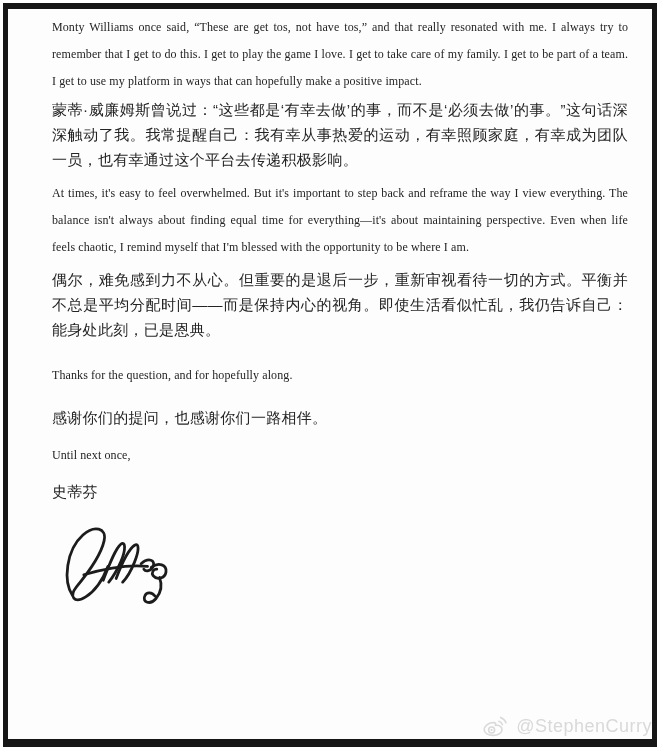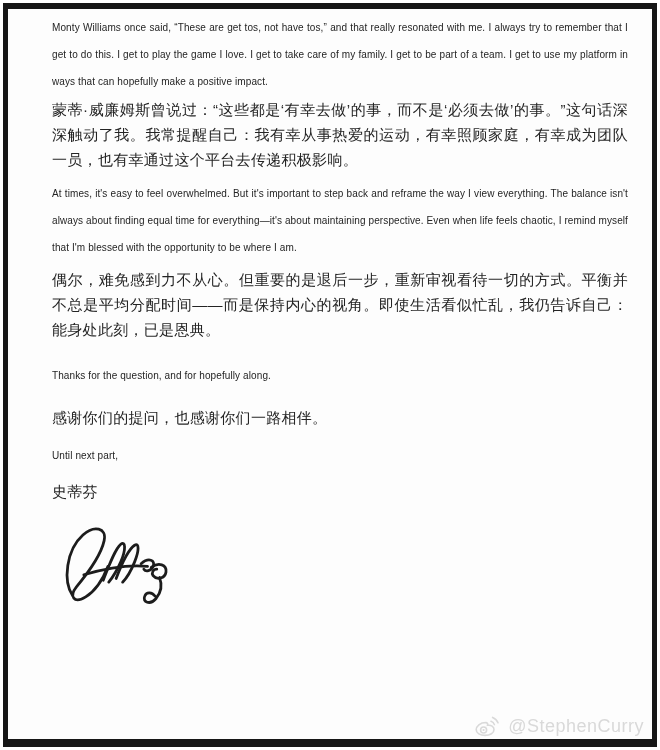--- a/index.html
+++ b/index.html
@@ -23,23 +23,24 @@
     border-bottom-width: 8px;
     background: #fdfdfd;
     overflow: hidden;
   }
   .content {
     padding: 5px 24px 0 44px;
     color: #242424;
   }
   p { margin: 0; text-align: justify; }
   p.en {
-    font-size: 10px;
+    font-size: 12px;
     line-height: 27px;
     letter-spacing: 0.1px;
+    font-family: Liberation Serif, serif;
   }
   p.zh {
     font-size: 15px;
     line-height: 25px;
     letter-spacing: 0.3px;
   }
   p.single { text-align: left; }
   .mb-p1 { margin-bottom: 2px; }
   .mb-p2 { margin-bottom: 8px; }
   .mb-p3 { margin-bottom: 6px; }
@@ -51,21 +52,21 @@
   .mb-p9 { margin-bottom: 8px; }
   .mb-p10 { margin-bottom: 16px; }
   .signature {
     margin: 14px 0 0 6px;
     width: 120px;
     height: 92px;
   }
   .signature svg { display: block; width: 120px; height: 92px; }
   .watermark {
     position: absolute;
-    right: 8px;
+    right: 0;
     bottom: 2px;
     display: flex;
     align-items: center;
     gap: 8px;
     color: #d9d9d9;
     font-size: 18px;
     letter-spacing: 0.5px;
     user-select: none;
   }
   .watermark svg { display: block; }
@@ -74,21 +75,21 @@
 <body>
 
 <div class="frame">
   <div class="content">
     <p class="en mb-p1" lang="en">Monty Williams once said, “These are get tos, not have tos,” and that really resonated with me. I always try to remember that I get to do this. I get to play the game I love. I get to take care of my family. I get to be part of a team. I get to use my platform in ways that can hopefully make a positive impact.</p>
     <p class="zh mb-p2" lang="zh">蒙蒂·威廉姆斯曾说过：“这些都是‘有幸去做’的事，而不是‘必须去做’的事。”这句话深深触动了我。我常提醒自己：我有幸从事热爱的运动，有幸照顾家庭，有幸成为团队一员，也有幸通过这个平台去传递积极影响。</p>
     <p class="en mb-p3" lang="en">At times, it's easy to feel overwhelmed. But it's important to step back and reframe the way I view everything. The balance isn't always about finding equal time for everything—it's about maintaining perspective. Even when life feels chaotic, I remind myself that I'm blessed with the opportunity to be where I am.</p>
     <p class="zh mb-p4" lang="zh">偶尔，难免感到力不从心。但重要的是退后一步，重新审视看待一切的方式。平衡并不总是平均分配时间——而是保持内心的视角。即使生活看似忙乱，我仍告诉自己：能身处此刻，已是恩典。</p>
     <p class="en single mb-p5" lang="en">Thanks for the question, and for hopefully along.</p>
     <p class="zh single mb-p6" lang="zh">感谢你们的提问，也感谢你们一路相伴。</p>
-    <p class="en single mb-p7" lang="en">Until next part,</p>
+    <p class="en single mb-p7" lang="en">Until next once,</p>
     <p class="zh single mb-p10" lang="zh">史蒂芬</p>
 
     <div class="signature">
       <svg viewBox="0 0 130 95" xmlns="http://www.w3.org/2000/svg">
         <g fill="none" stroke="#1c1c1c" stroke-width="3" stroke-linecap="round" stroke-linejoin="round">
 
           <path d="M 16 80 C 5 64, 9 30, 27 14 C 39 3, 53 6, 50 20 C 46 38, 30 58, 20 70 C 12 80, 17 89, 30 81 C 41 74, 49 61, 54 48"></path>
 
           <path d="M 49 63 C 56 45, 62 29, 68 24 C 73 20, 74 29, 68 43 C 64 52, 59 60, 55 65"></path>
           <path d="M 63 61 C 69 45, 77 29, 83 25 C 88 22, 88 31, 83 43 C 79 53, 74 61, 70 65"></path>

